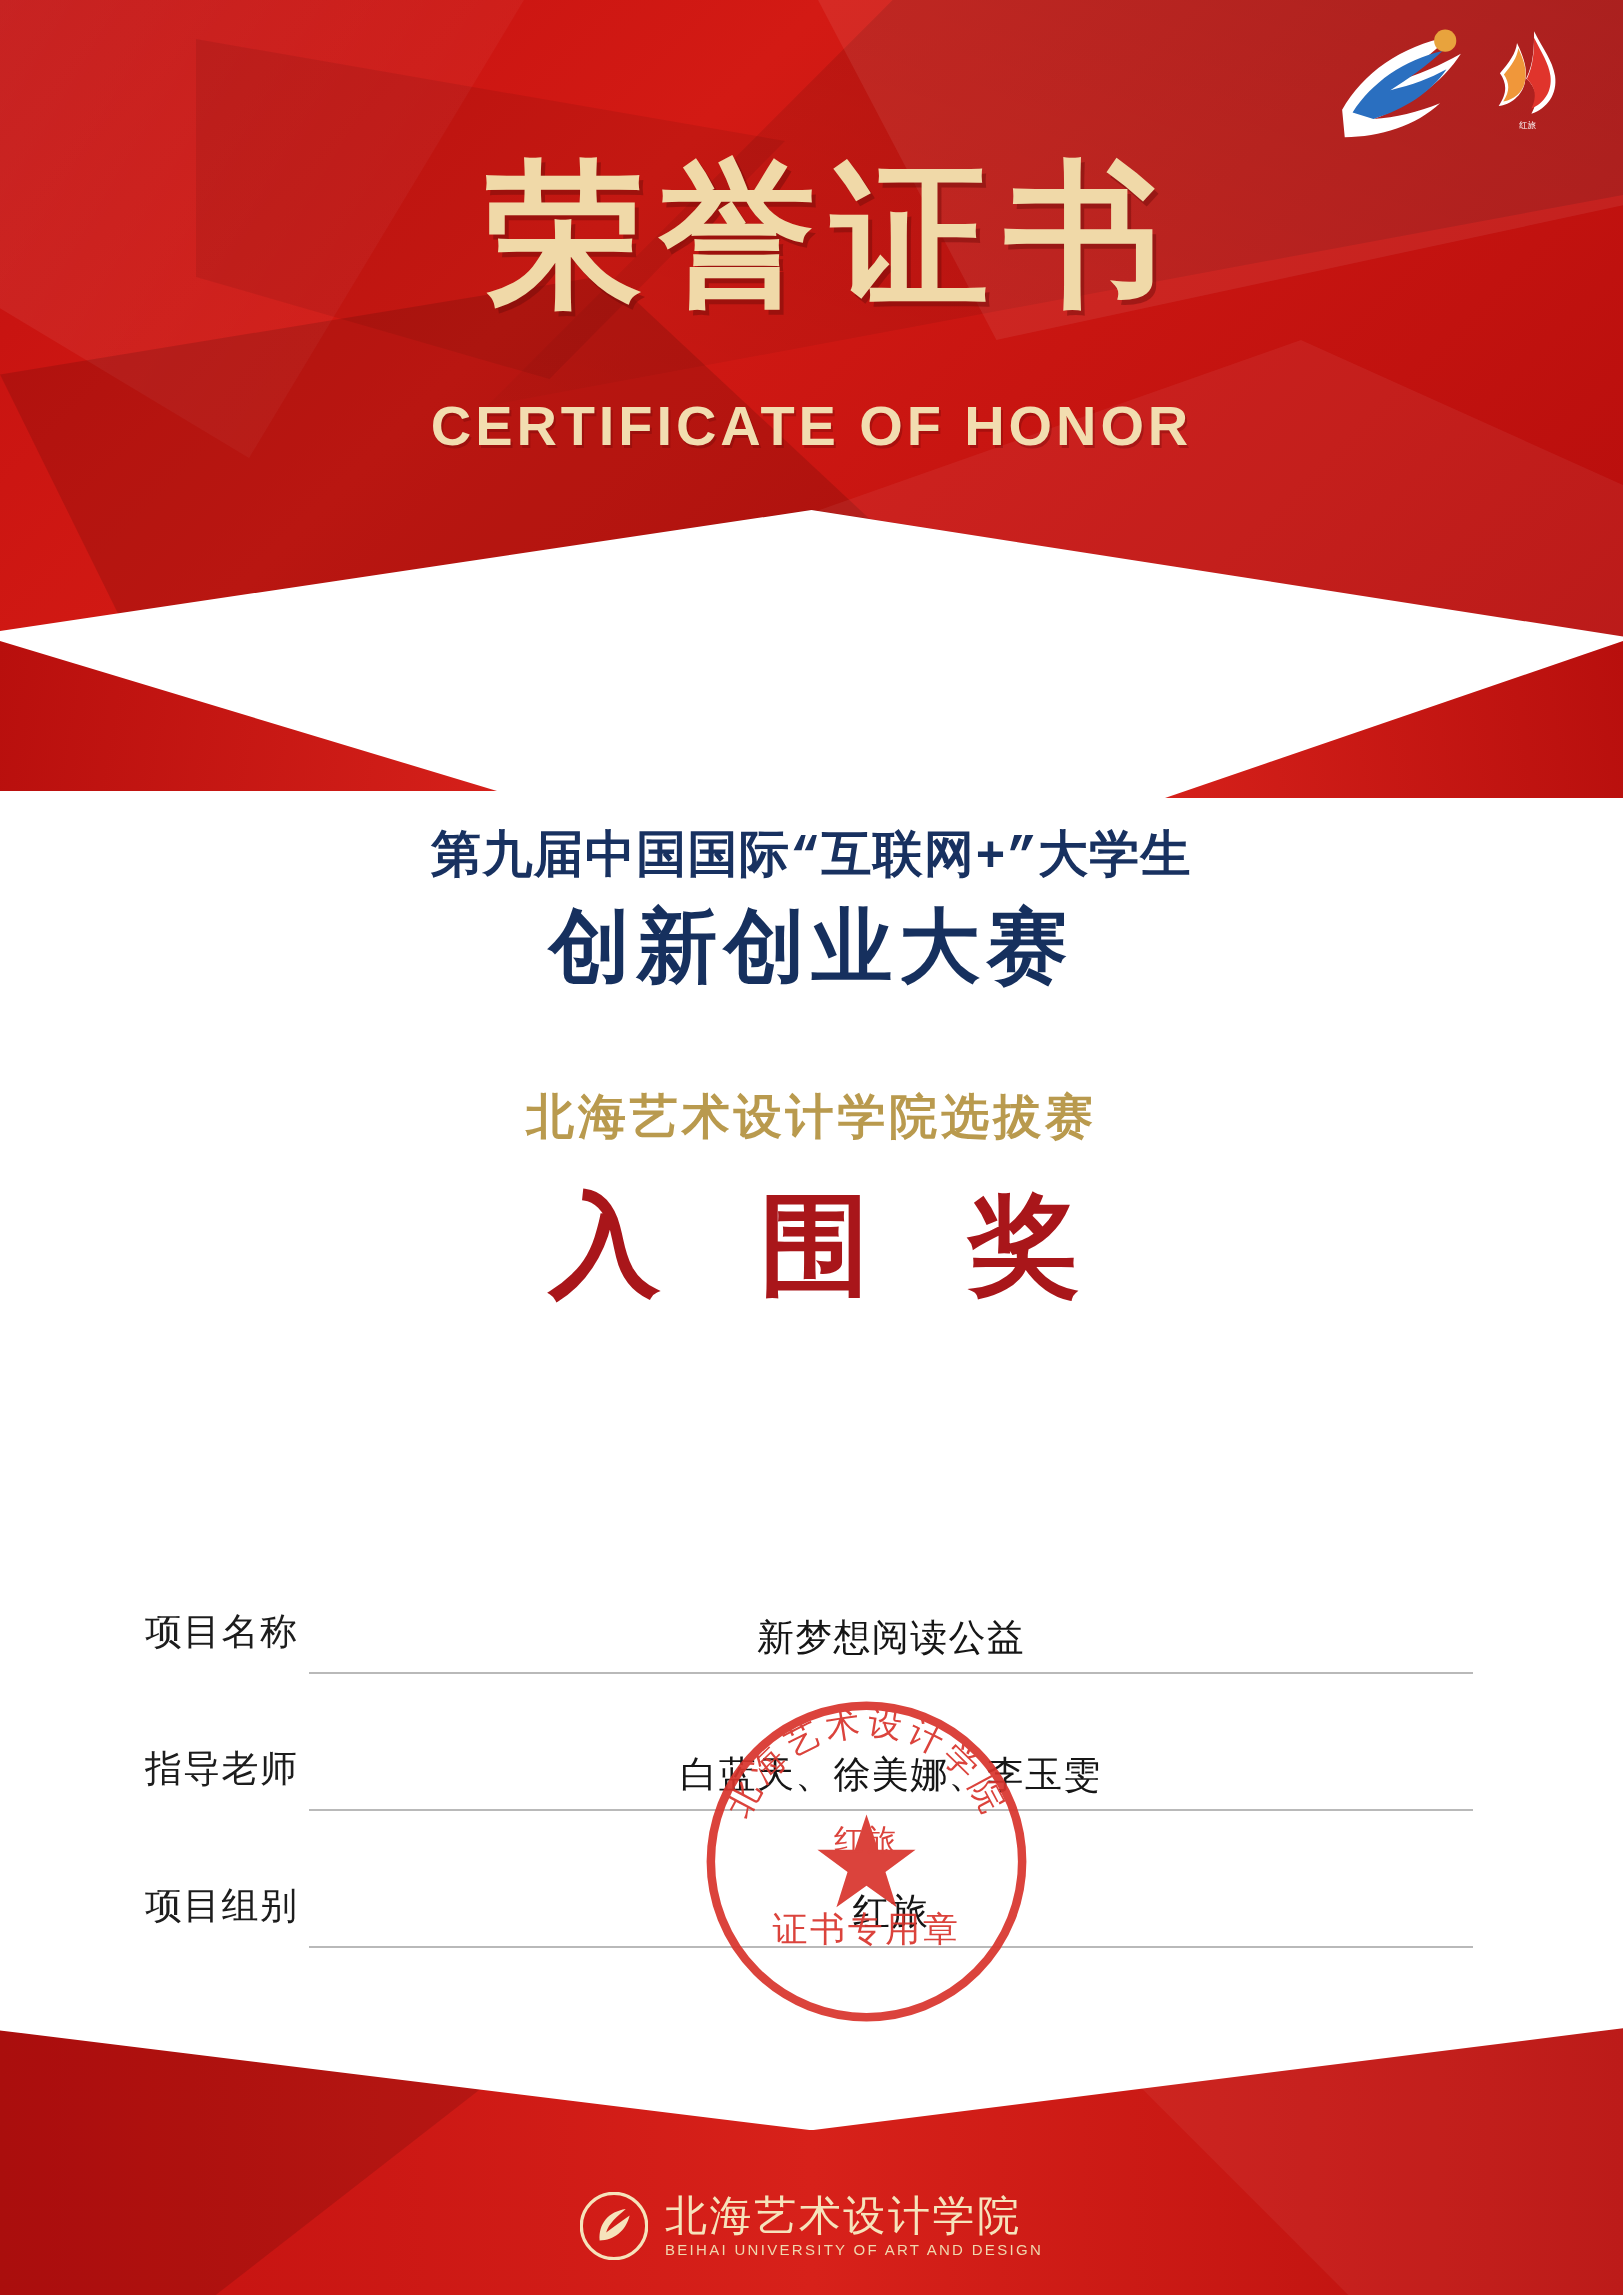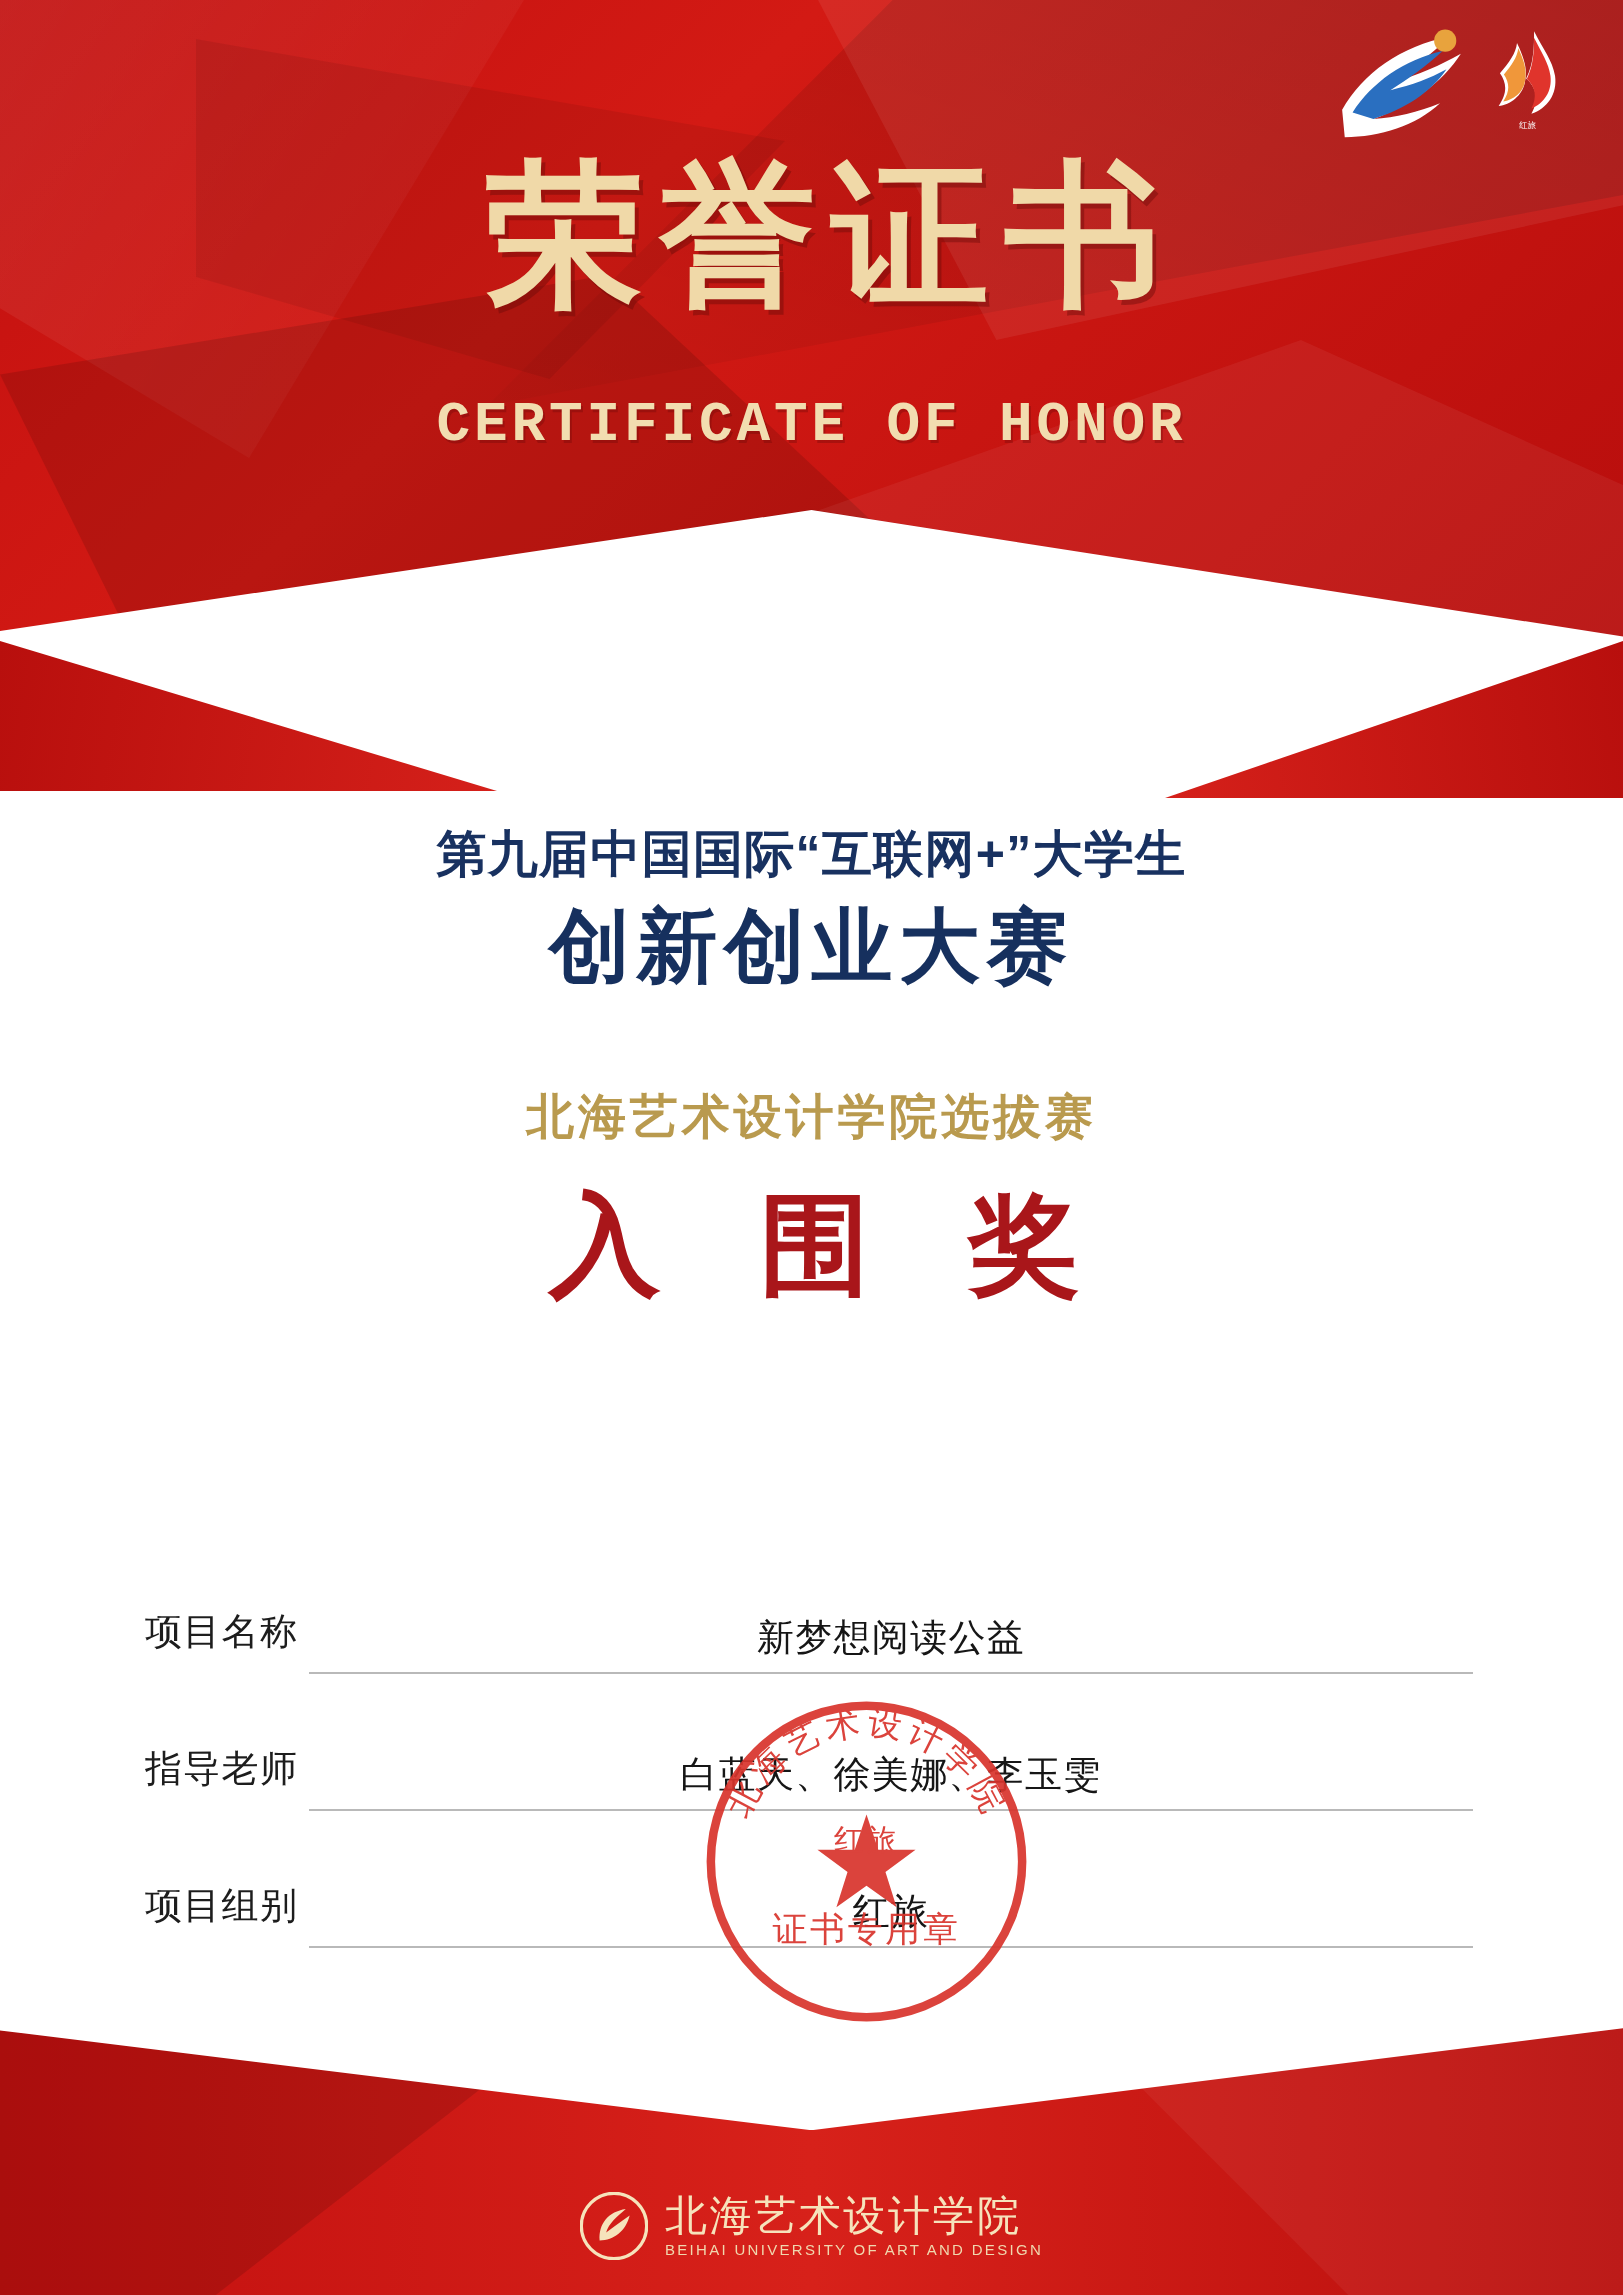--- a/index.html
+++ b/index.html
@@ -116,35 +116,35 @@
     letter-spacing: 15.7px;
     color: #f0d9a8;
     text-shadow: 3.9px 5.2px 0 rgba(110,10,8,0.45);
     z-index: 10;
     padding-left: 40px;
   }
   .cert-title-en {
     position: absolute;
     left: 0; right: 0; top: 393px;
     text-align: center;
-    font-family: Liberation Mono, monospace;
+    font-family: Liberation Sans, sans-serif;
     font-weight: bold;
     font-size: 56px;
     letter-spacing: 3.9px;
     color: #f2ddb0;
     text-shadow: 2px 2.6px 0 rgba(110,10,8,0.35);
     z-index: 10;
   }
 
   
   .comp-line1 {
     position: absolute;
     left: 0; right: 0; top: 821px;
     text-align: center;
-    font-family: Liberation Sans, sans-serif;
+    font-family: Liberation Mono, monospace;
     font-weight: bold;
     font-size: 50px;
     letter-spacing: 1.3px;
     color: #183160;
   }
   .comp-line2 {
     position: absolute;
     left: 0; right: 0; top: 893px;
     text-align: center;
     font-family: "DejaVu Serif", "Liberation Serif", serif;

